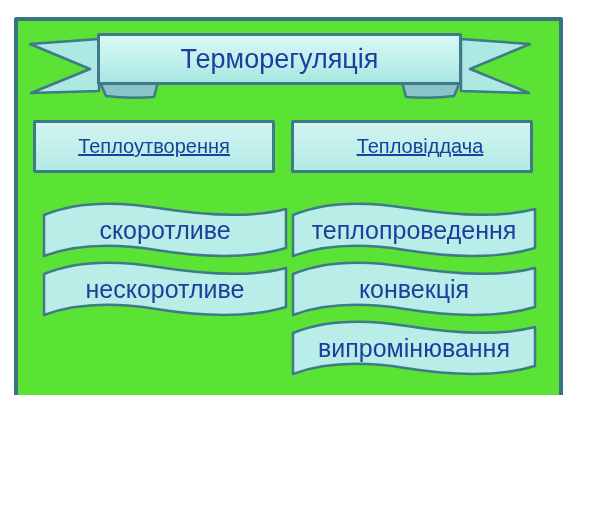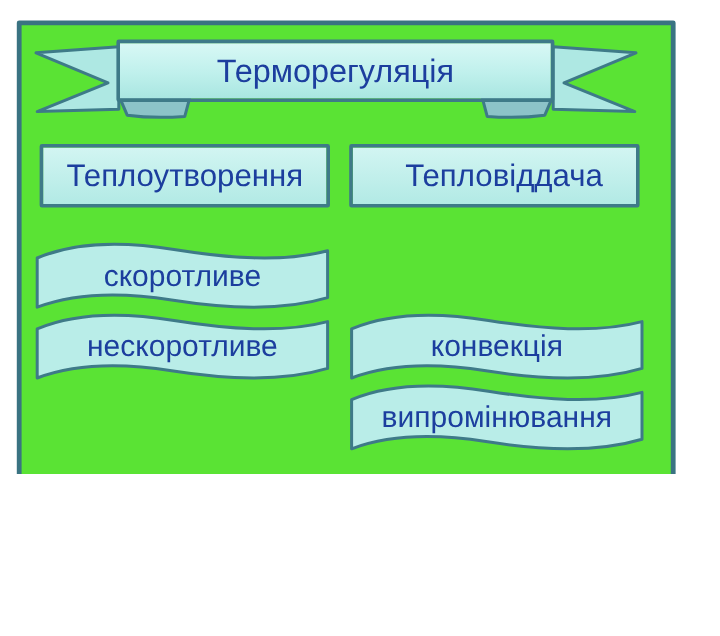--- a/index.html
+++ b/index.html
@@ -19,31 +19,31 @@
     background:linear-gradient(180deg,#d8f8f5 0%,#bff0ec 55%,#a9e6e1 100%);
     border:3px solid #3e7a88;border-radius:2px;
     display:flex;align-items:center;justify-content:center;
     font-size:27px;z-index:3;
   }
   .cat-box{
     position:absolute;top:120px;width:242px;height:53px;box-sizing:border-box;
     background:linear-gradient(180deg,#d2f5f2 0%,#b2eae5 100%);
     border:3px solid #3e7a88;border-radius:2px;
     display:flex;align-items:center;justify-content:center;
-    font-size:26px;z-index:3;
+    font-size:20px;z-index:3;text-decoration:underline;
   }
   #cat-left{left:33px;}
   #cat-right{left:291px;padding-left:16px;}
   .ribbon{position:absolute;width:250px;height:62px;z-index:3;}
   .ribbon svg{position:absolute;left:0;top:0;width:100%;height:100%;}
   .ribbon .lbl{
     position:absolute;left:0;top:2px;right:0;bottom:0;
     display:flex;align-items:center;justify-content:center;font-size:25px;
   }
-  .col-l{left:27px;} .col-r{left:289px;}
+  .col-l{left:40px;} .col-r{left:289px;}
   .row1{top:198px;} .row2{top:257px;} .row3{top:316px;} .row4{top:375px;}
 </style>
 </head>
 <body>
 
 <div id="stage">
 
   <div id="board"></div>
 
   <svg id="shapes" viewBox="0 0 600 530" xmlns="http://www.w3.org/2000/svg">
@@ -75,20 +75,26 @@
     </svg>
     <div class="lbl txt">скоротливе</div>
   </div>
   <div class="ribbon col-l row2">
     <svg viewBox="0 0 250 62">
       <path d="M 4,17 C 35,4 75,3 118,10 C 162,17 208,21 246,11 L 246,50 C 206,62 160,59 116,52 C 72,45 36,46 4,58 Z" fill="#b9ede8" stroke="#3e7a88" stroke-width="2.5" stroke-linejoin="round"></path>
     </svg>
     <div class="lbl txt">нескоротливе</div>
   </div>
 
+  <div class="ribbon col-r row1">
+    <svg viewBox="0 0 250 62">
+      <path d="M 4,17 C 35,4 75,3 118,10 C 162,17 208,21 246,11 L 246,50 C 206,62 160,59 116,52 C 72,45 36,46 4,58 Z" fill="#b9ede8" stroke="#3e7a88" stroke-width="2.5" stroke-linejoin="round"></path>
+    </svg>
+    <div class="lbl txt">теплопроведення</div>
+  </div>
   <div class="ribbon col-r row2">
     <svg viewBox="0 0 250 62">
       <path d="M 4,17 C 35,4 75,3 118,10 C 162,17 208,21 246,11 L 246,50 C 206,62 160,59 116,52 C 72,45 36,46 4,58 Z" fill="#b9ede8" stroke="#3e7a88" stroke-width="2.5" stroke-linejoin="round"></path>
     </svg>
     <div class="lbl txt">конвекція</div>
   </div>
   <div class="ribbon col-r row3">
     <svg viewBox="0 0 250 62">
       <path d="M 4,17 C 35,4 75,3 118,10 C 162,17 208,21 246,11 L 246,50 C 206,62 160,59 116,52 C 72,45 36,46 4,58 Z" fill="#b9ede8" stroke="#3e7a88" stroke-width="2.5" stroke-linejoin="round"></path>
     </svg>

